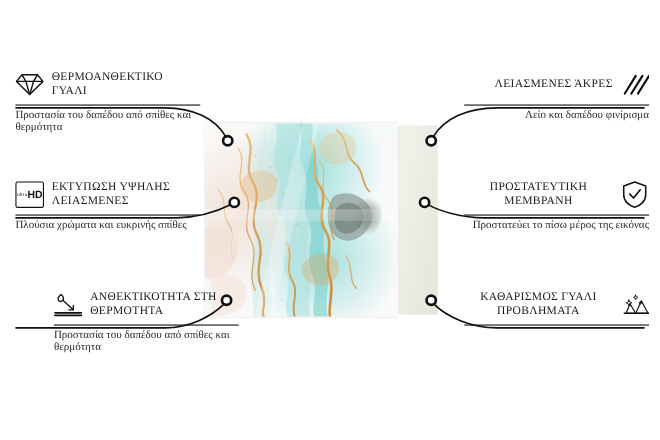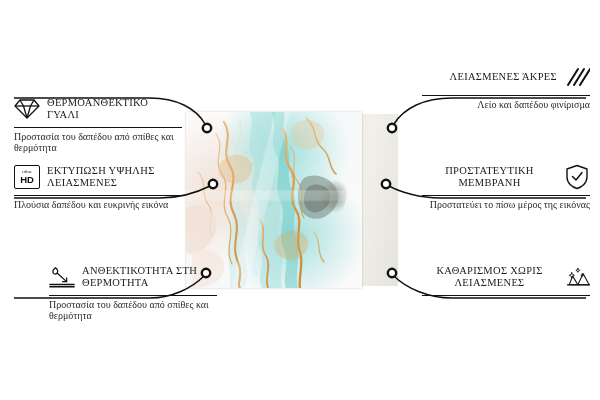--- a/index.html
+++ b/index.html
@@ -76,33 +76,33 @@
     font-family: "Liberation Serif", "DejaVu Serif", serif;
   }
   .f-ico {
     width: 26px; height: 26px;
     flex: 0 0 26px;
     display: flex; align-items: center; justify-content: center;
     color: #111;
   }
 
   
-  .p-glass    { top: 62px; margin-top: 32px;  }
+  .p-glass    { top: 62px;  }
   .p-print    { top: 162px; }
   .p-heat     { top: 262px; margin-left: 35px; }
   .p-edges    { top: 62px;  }
   .p-membrane { top: 162px; }
   .p-clean    { top: 262px; }
 
   
   .hd-badge {
     width: 25px; height: 22px;
     border: 1.4px solid #111;
     border-radius: 2px;
-    display: flex; flex-direction: column;
+    display: flex; flex-direction: row;
     align-items: center; justify-content: center;
     line-height: 1;
     font-family: "Liberation Sans", sans-serif;
   }
   .hd-badge .u { font-size: 4.4px; letter-spacing: 0.2px; }
   .hd-badge .h { font-size: 9.5px; font-weight: 700; margin-top: 0.5px; }
 
   
   .connectors { position: absolute; inset: 0; pointer-events: none; }
 </style>
@@ -245,21 +245,21 @@
     <div class="f-head">
       <span class="f-ico">
         <span class="hd-badge">
           <span class="u">ultra</span>
           <span class="h">HD</span>
         </span>
       </span>
       <span class="f-title">ΕΚΤΥΠΩΣΗ ΥΨΗΛΗΣ ΛΕΙΑΣΜΕΝΕΣ</span>
     </div>
     <div class="f-rule"></div>
-    <div class="f-desc">Πλούσια δαπέδου και ευκρινής εικόνα</div>
+    <div class="f-desc">Πλούσια χρώματα και ευκρινής σπίθες</div>
   </div>
 
   <div class="feature left p-heat">
     <div class="f-head">
       <span class="f-ico">
         <svg width="28" height="24" viewBox="0 0 28 24" fill="none" stroke="#111" stroke-width="1.3" stroke-linecap="round" stroke-linejoin="round">
           <path d="M7,2 C9.5,4 10,6 8.6,7.8 C7.2,9.6 4.6,9 4.2,6.8 C3.9,5 5,3.4 7,2 Z"></path>
           <path d="M9,8 L19,17"></path>
           <path d="M19,17 L14.6,17 M19,17 L19,12.8"></path>
           <path d="M1,20 L27,20" stroke-width="1.6"></path>
@@ -306,18 +306,18 @@
       <span class="f-ico">
         <svg width="30" height="24" viewBox="0 0 30 24" fill="none" stroke="#111" stroke-width="1.2" stroke-linejoin="round" stroke-linecap="round">
           <path d="M6,21 L10,11 L16,21 Z"></path>
           <path d="M16,21 L22,8 L29,21 Z"></path>
           <path d="M4,21 L30,21" stroke-width="1.4"></path>
           <path d="M9,7 L9.9,9.1 L12,10 L9.9,10.9 L9,13 L8.1,10.9 L6,10 L8.1,9.1 Z" stroke-width="1"></path>
           <path d="M16,2 L16.7,3.6 L18.3,4.3 L16.7,5 L16,6.6 L15.3,5 L13.7,4.3 L15.3,3.6 Z" stroke-width="1"></path>
           <path d="M21,8.5 L21.5,9.6 L22.6,10.1 L21.5,10.6 L21,11.7 L20.5,10.6 L19.4,10.1 L20.5,9.6 Z" stroke-width="0.9"></path>
         </svg>
       </span>
-      <span class="f-title">ΚΑΘΑΡΙΣΜΟΣ ΧΩΡΙΣ ΛΕΙΑΣΜΕΝΕΣ</span>
+      <span class="f-title">ΚΑΘΑΡΙΣΜΟΣ ΓΥΑΛΙ ΠΡΟΒΛΗΜΑΤΑ</span>
     </div>
     <div class="f-rule"></div>
   </div>
 
 </div>
 
 </body></html>

